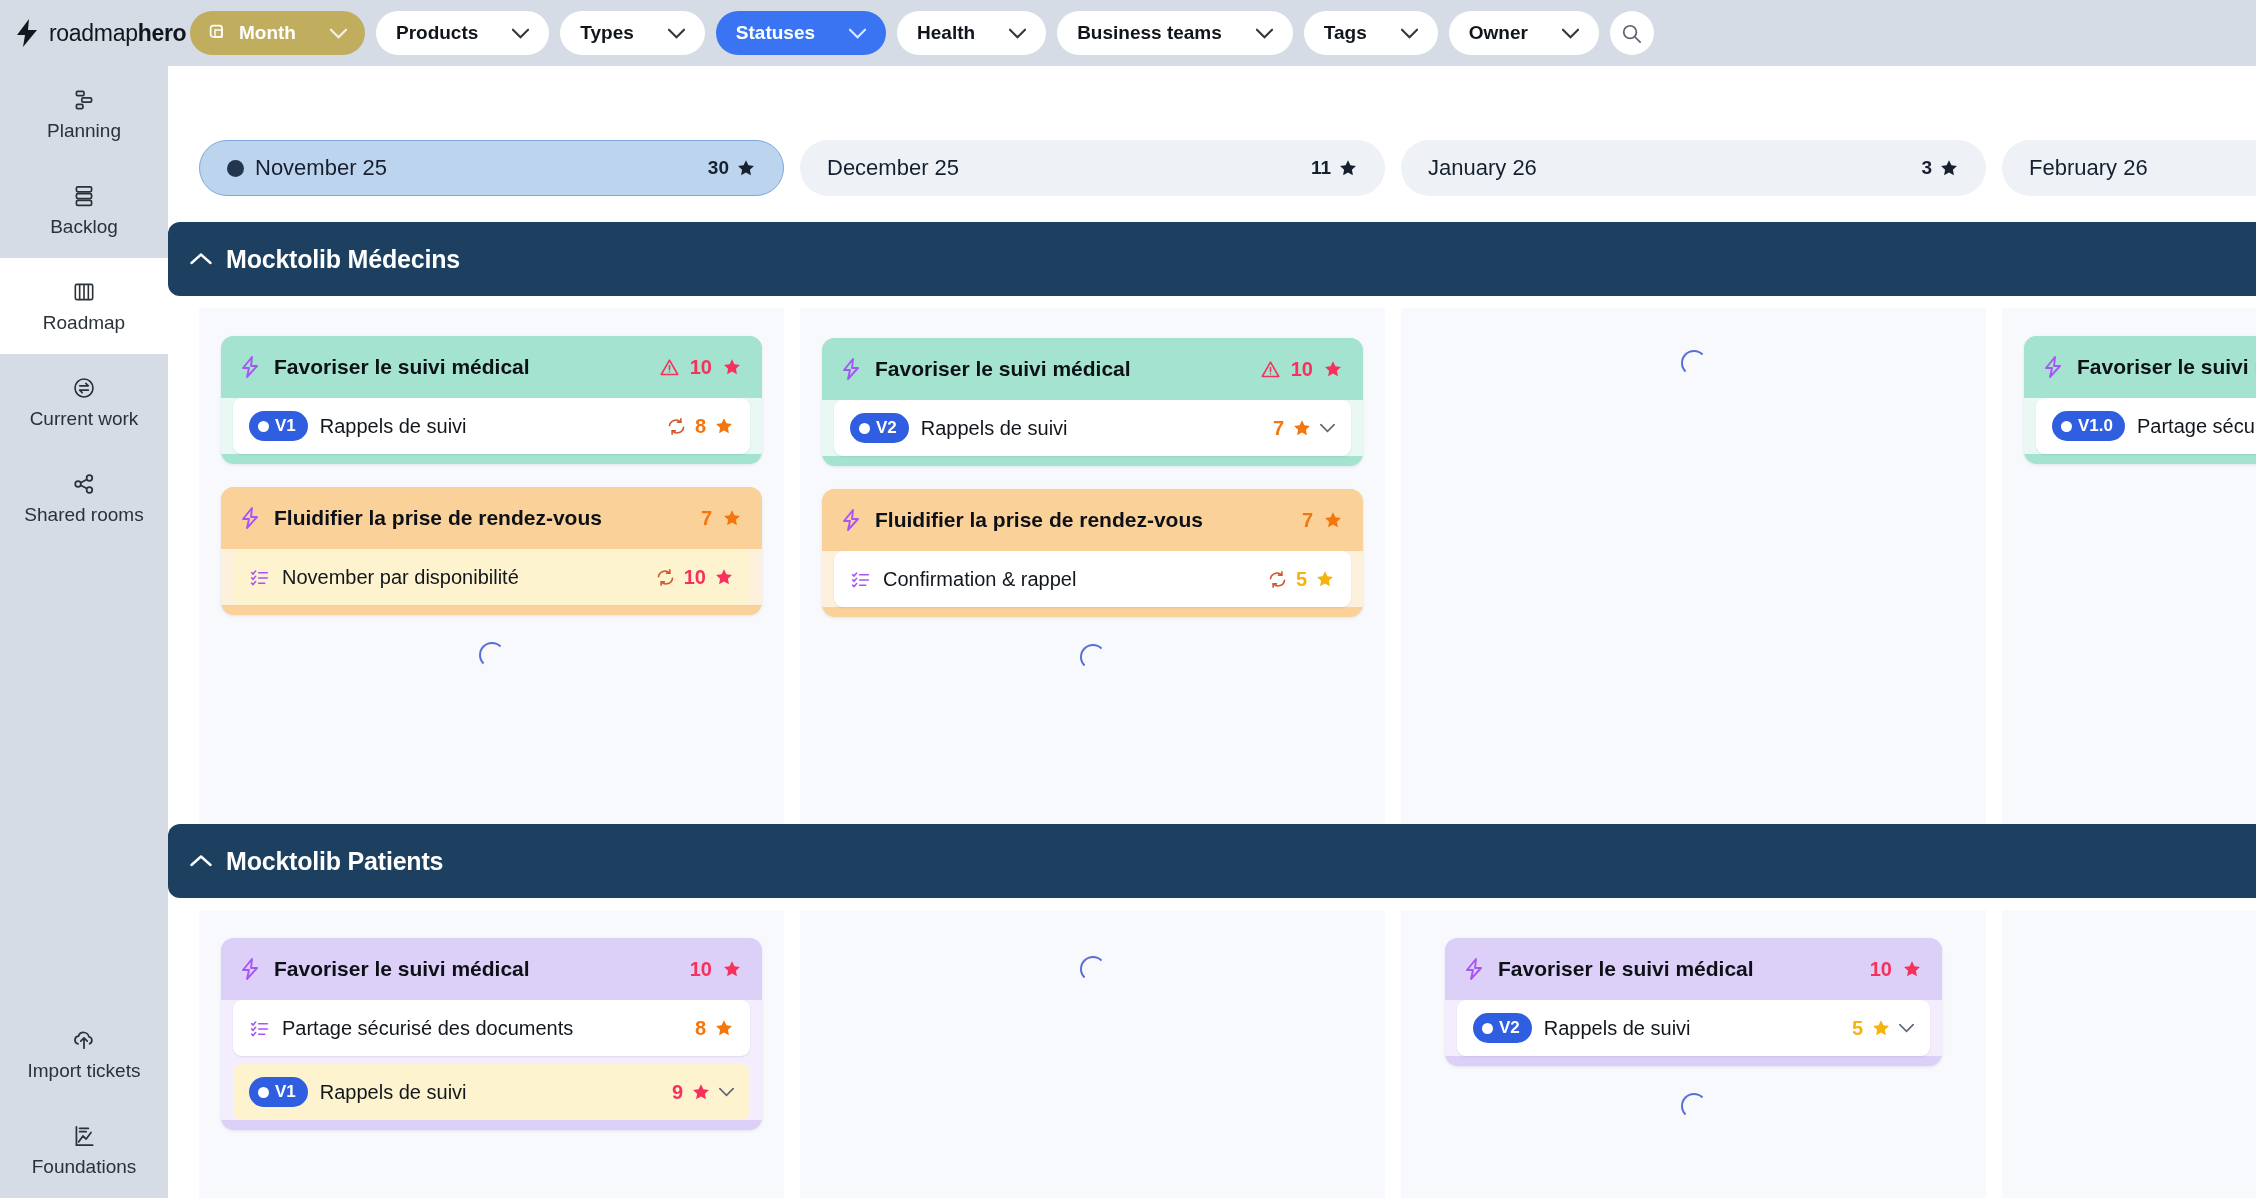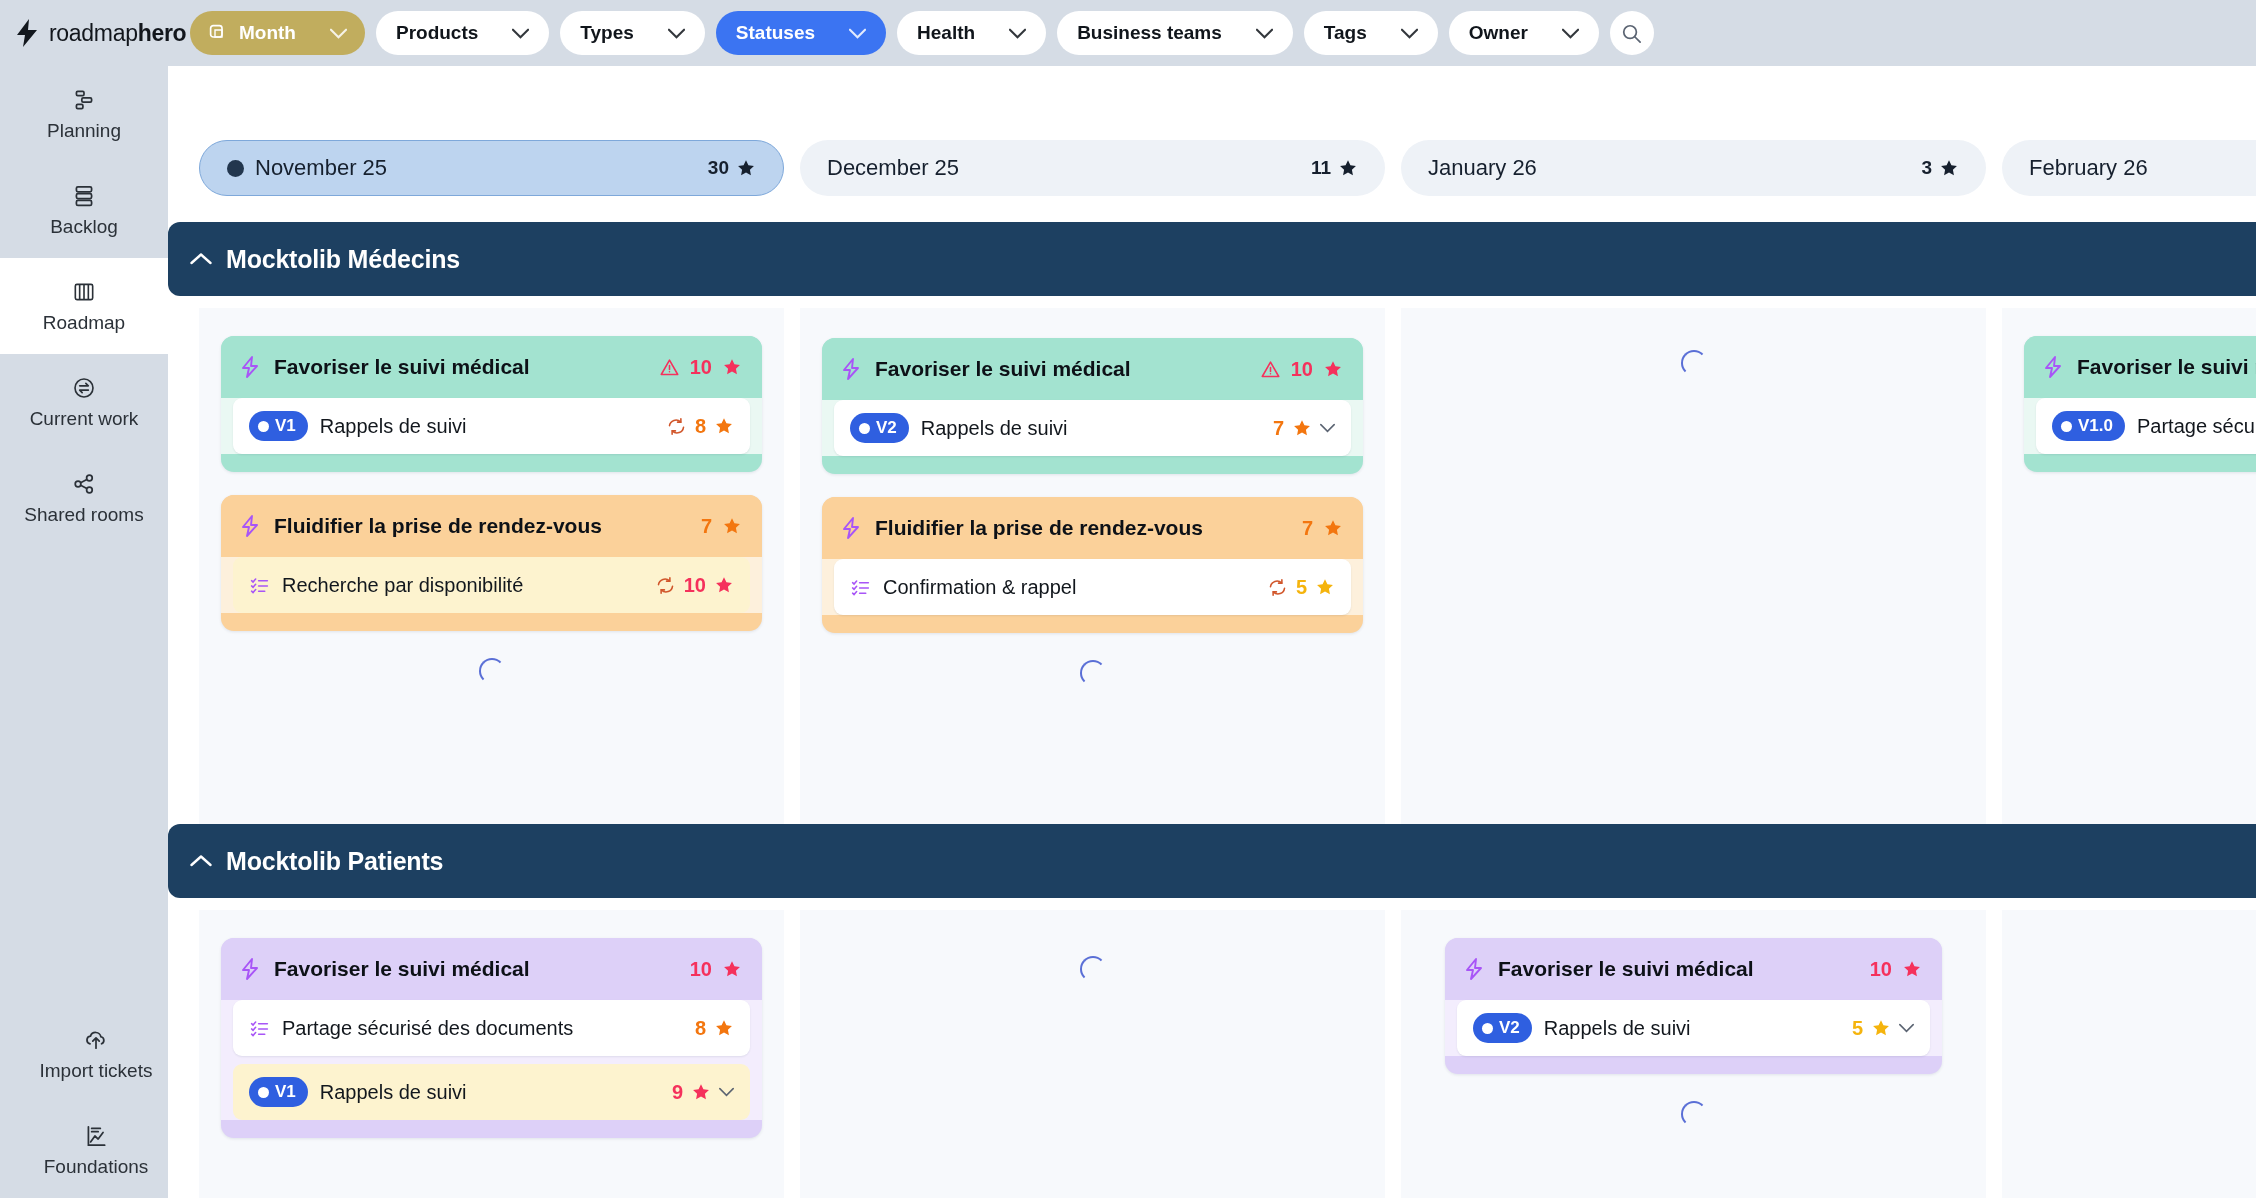--- a/index.html
+++ b/index.html
@@ -55,21 +55,21 @@
   }
   .side-item {
     width: 168px; height: 96px;
     display: flex; flex-direction: column;
     align-items: center; justify-content: center;
     gap: 7px;
     color: #2b3138; cursor: pointer;
   }
   .side-item.active { background: #ffffff; }
   .side-label { font-size: 19px; color: #2b3138; white-space: nowrap; }
-  .side-bottom { position: absolute; bottom: 0; left: 12px; width: 152px; }
+  .side-bottom { position: absolute; bottom: 0; left: 0; width: 152px; }
 
   
   .main {
     position: absolute; top: 66px; left: 168px;
     width: 2088px; height: 1132px;
     background: #ffffff;
     overflow: hidden;
   }
 
   
@@ -120,21 +120,21 @@
     width: 585px; flex: 0 0 585px;
     background: #f7f9fc;
     position: relative;
     padding: 28px 22px 0 22px;
   }
 
   
   .card {
     border-radius: 13px;
     margin-bottom: 23px;
-    padding-bottom: 10px;
+    padding-bottom: 2px;
     box-shadow: 0 1px 3px rgba(20,40,70,.10);
     overflow: hidden;
   }
   .card-head {
     height: 62px;
     display: flex; align-items: center;
     padding: 0 20px 0 18px; gap: 13px;
   }
   .card-title {
     font-size: 21px; font-weight: 700; color: #0d1117;
@@ -491,21 +491,21 @@
           </span>
         </div>
         <div class="card-body c-orange-b">
           <div class="subrow highlight">
             <span>
               <svg width="21" height="21" viewBox="0 0 24 24" fill="none" stroke="#a855f7" stroke-width="1.8" stroke-linecap="round">
                   <path d="M3 6.5 4.6 8 7.6 4.6M3 12.5l1.6 1.5L7.6 10.6M3 18.5l1.6 1.5 3-3.4"></path>
                   <path d="M11 6.5h10M11 12.5h10M11 18.5h7"></path>
                 </svg>
             </span>
-            <span class="subrow-label">Recherche par disponibilité</span>
+            <span class="subrow-label">November par disponibilité</span>
             <span class="subrow-right">
               <span>
                 <svg width="21" height="21" viewBox="0 0 24 24" fill="none" stroke="#d1562b" stroke-width="1.8" stroke-linecap="round">
                     <path d="M4 11a7.5 7.5 0 0 1 12.6-4.3"></path>
                     <path d="M20 13a7.5 7.5 0 0 1-12.6 4.3"></path>
                     <path d="M17 3.2v3.8h-3.8M7 20.8V17h3.8"></path>
                   </svg>
               </span>
               <span style="color:#f5315c">10</span>
               <span>

